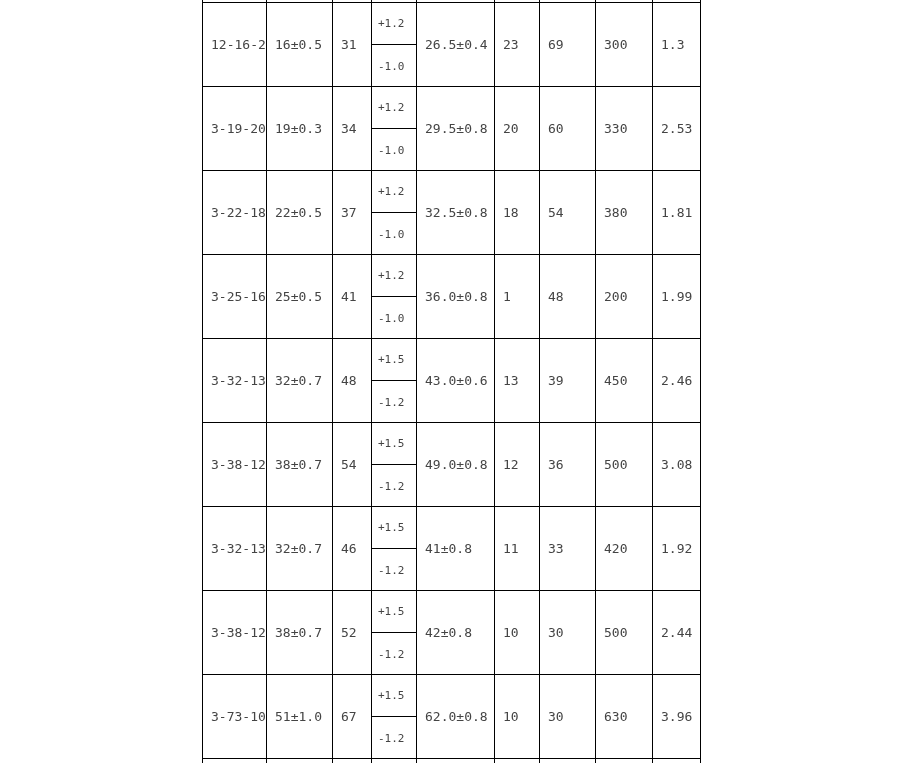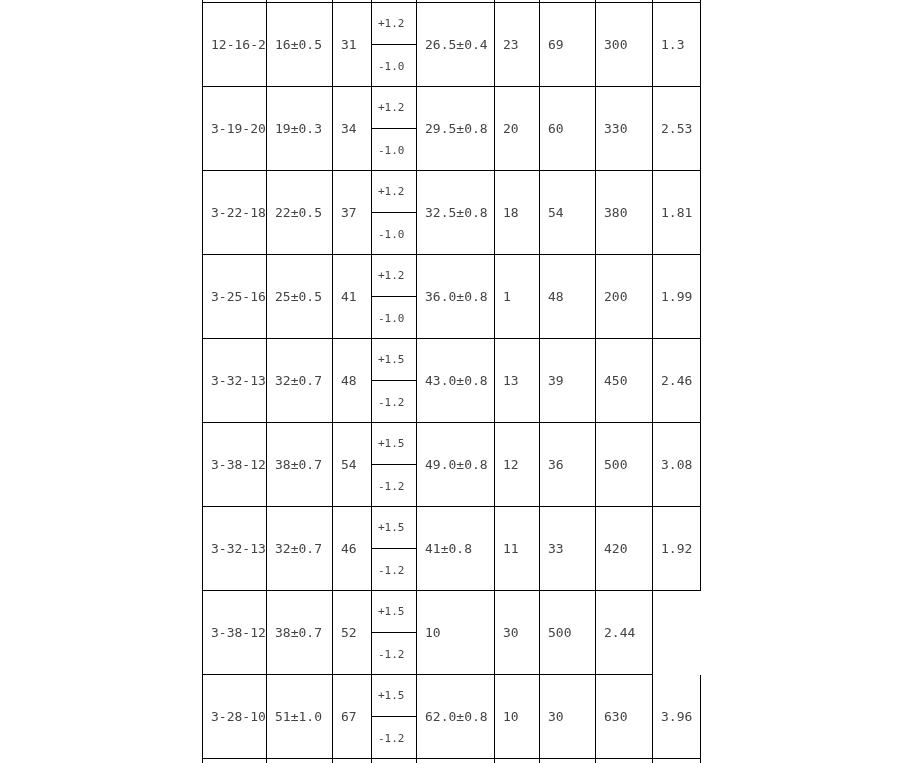--- a/index.html
+++ b/index.html
@@ -151,21 +151,21 @@
     <div class="cell">1.99</div>
   </div>
       <div class="row data-row">
     <div class="cell">3-32-13</div>
     <div class="cell">32±0.7</div>
     <div class="cell">48</div>
     <div class="cell c-tol">
       <div class="tol-half plus">+1.5</div>
       <div class="tol-half minus">-1.2</div>
     </div>
-    <div class="cell">43.0±0.8</div>
+    <div class="cell">43.0±0.6</div>
     <div class="cell">13</div>
     <div class="cell">39</div>
     <div class="cell">450</div>
     <div class="cell">2.46</div>
   </div>
       <div class="row data-row">
     <div class="cell">3-38-12</div>
     <div class="cell">38±0.7</div>
     <div class="cell">54</div>
     <div class="cell c-tol">
@@ -193,27 +193,28 @@
     <div class="cell">1.92</div>
   </div>
       <div class="row data-row">
     <div class="cell">3-38-12</div>
     <div class="cell">38±0.7</div>
     <div class="cell">52</div>
     <div class="cell c-tol">
       <div class="tol-half plus">+1.5</div>
       <div class="tol-half minus">-1.2</div>
     </div>
+    <div class="cell">42±0.8</div>
     <div class="cell">10</div>
     <div class="cell">30</div>
     <div class="cell">500</div>
     <div class="cell">2.44</div>
   </div>
       <div class="row data-row">
-    <div class="cell">3-28-10</div>
+    <div class="cell">3-73-10</div>
     <div class="cell">51±1.0</div>
     <div class="cell">67</div>
     <div class="cell c-tol">
       <div class="tol-half plus">+1.5</div>
       <div class="tol-half minus">-1.2</div>
     </div>
     <div class="cell">62.0±0.8</div>
     <div class="cell">10</div>
     <div class="cell">30</div>
     <div class="cell">630</div>

